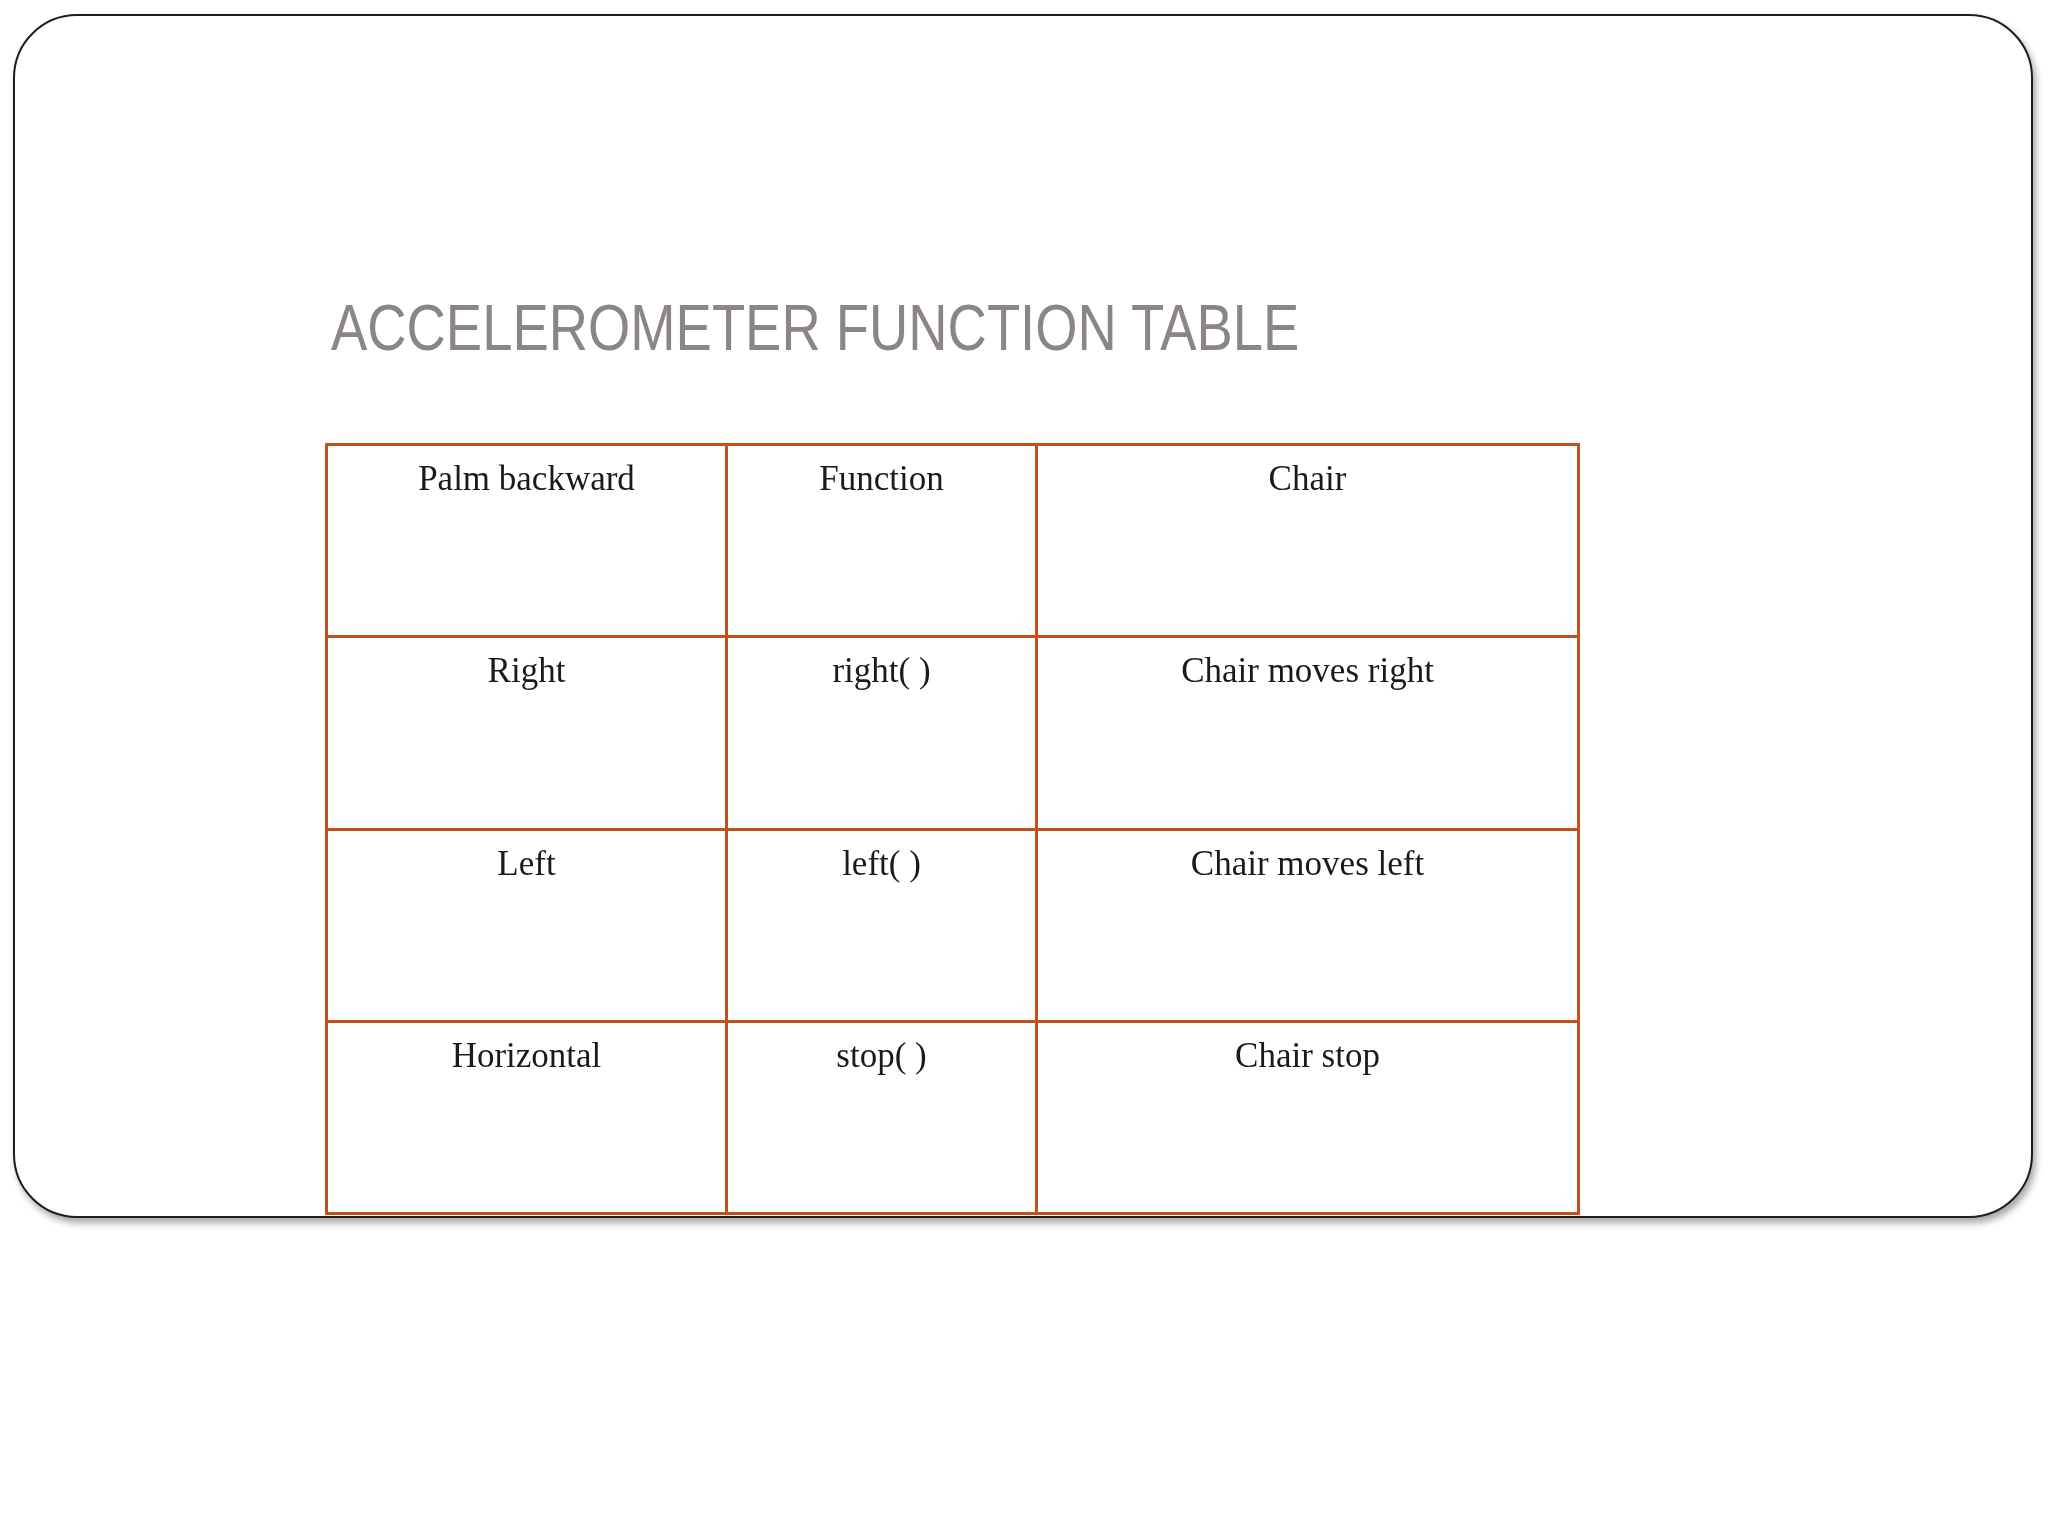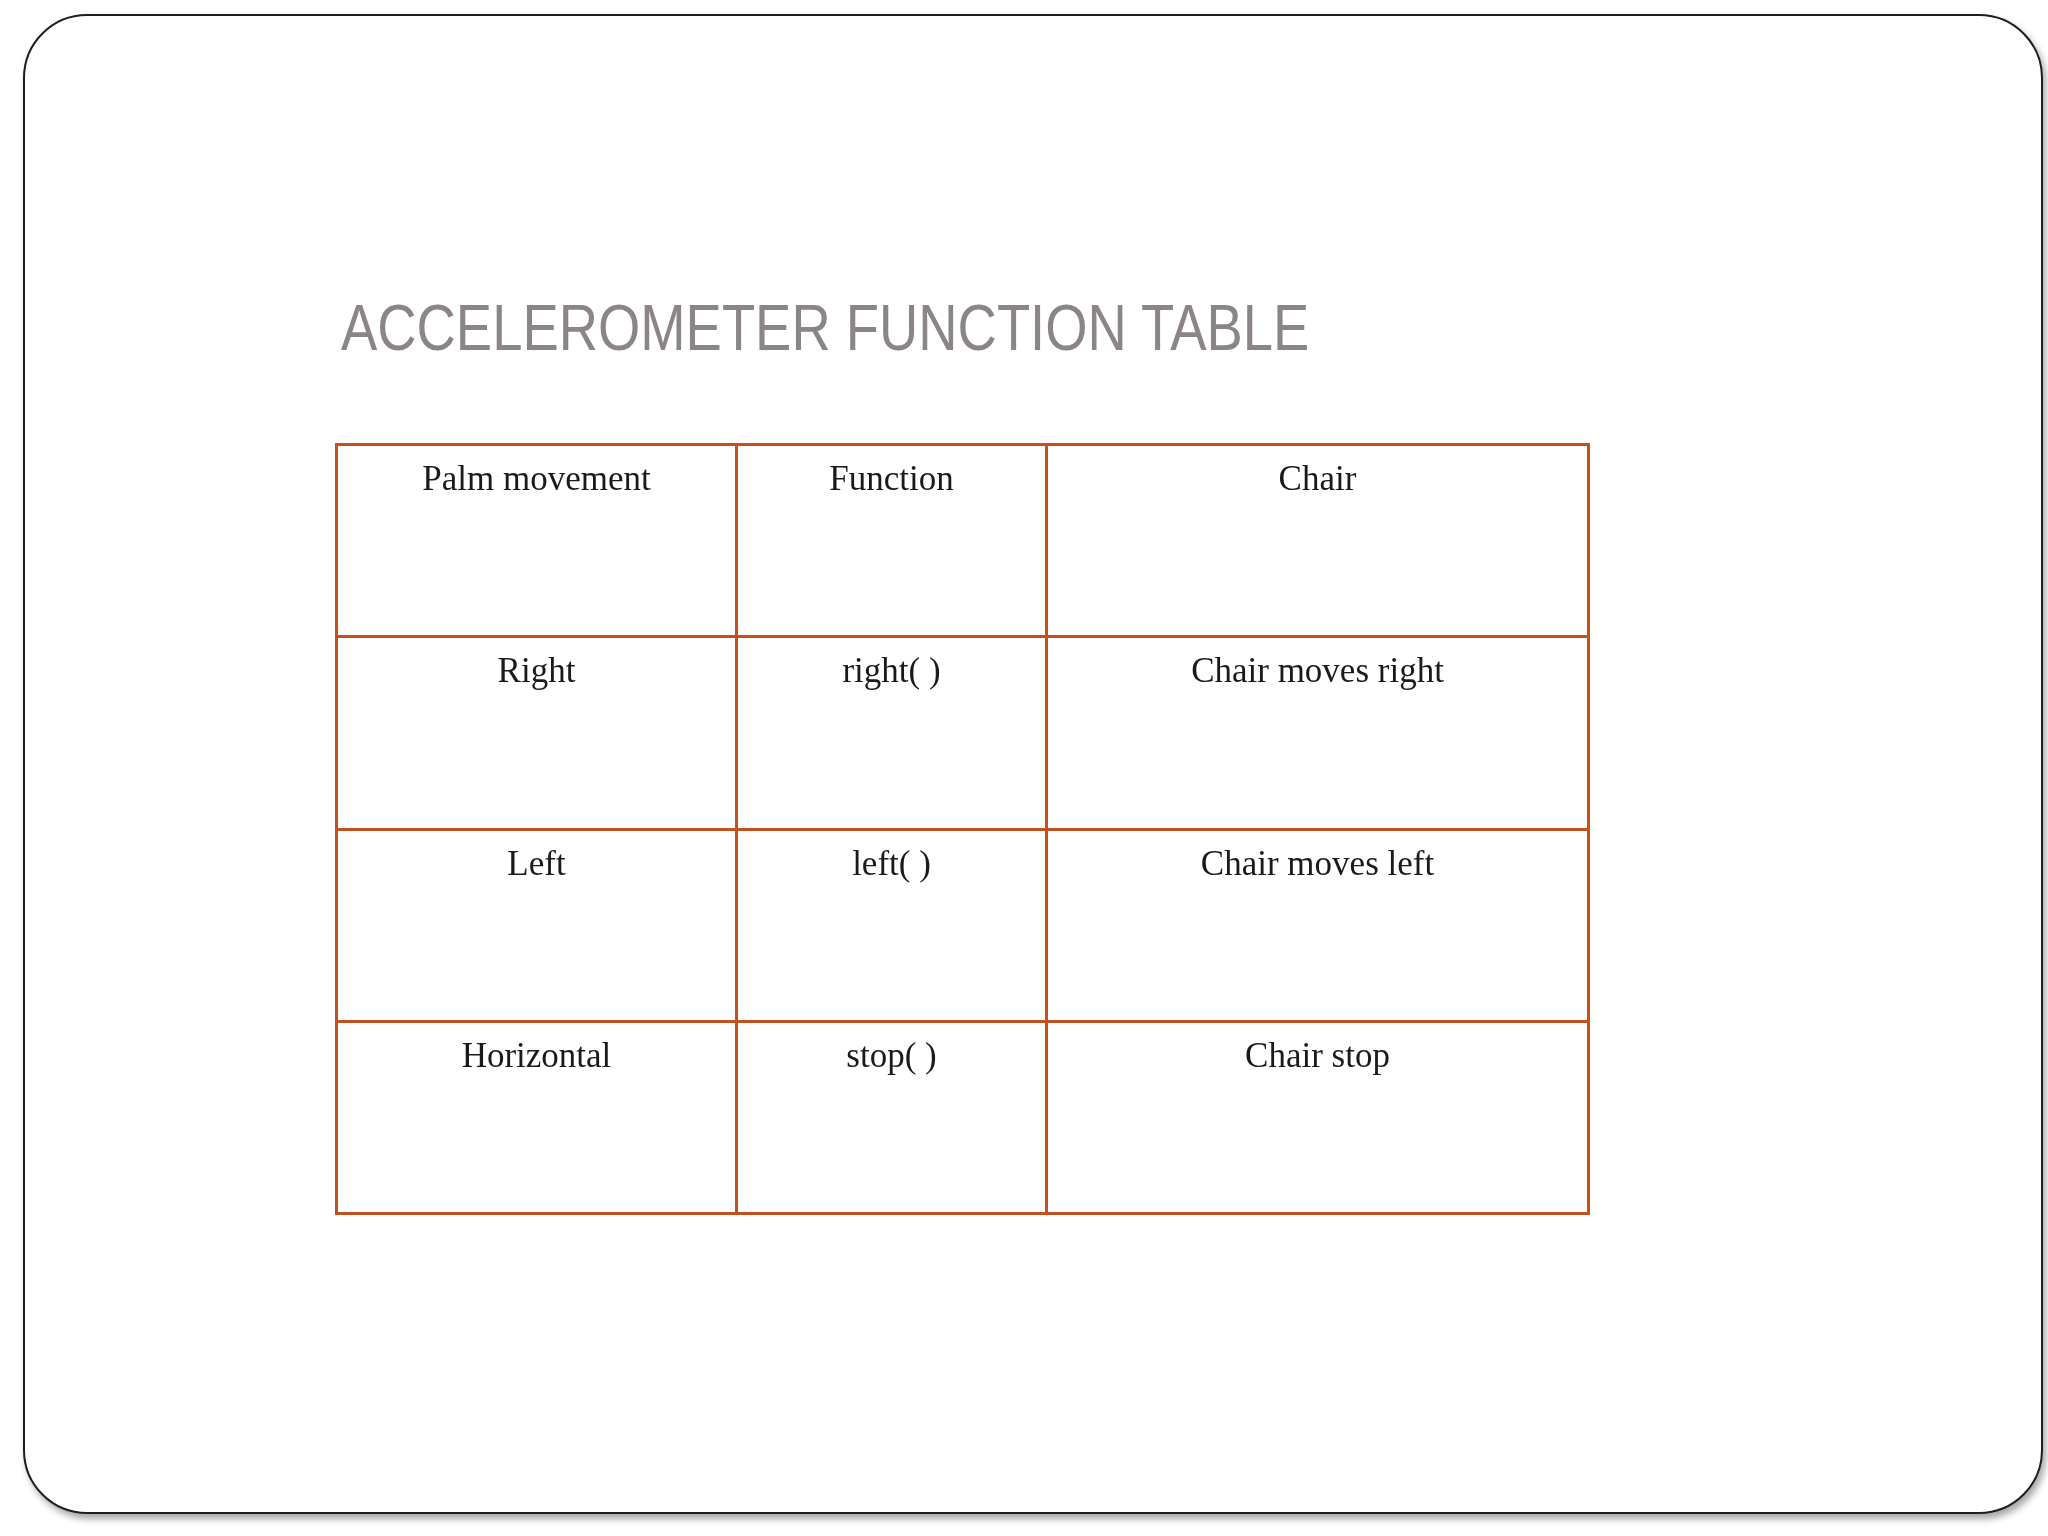--- a/index.html
+++ b/index.html
@@ -14,27 +14,26 @@
     background: #ffffff;
     overflow: hidden;
     font-family: "Liberation Serif", serif;
   }
   
   #slide-frame {
     position: absolute;
     left: 13px;
     top: 14px;
     width: 2020px;
-    height: 1500px;
+    height: 1204px;
     background: #ffffff;
     border: 2px solid var(--frame-border, #1e1e1e);
     border-radius: 64px;
     box-shadow: 3px 5px 7px rgba(0, 0, 0, 0.35);
     box-sizing: border-box;
-    margin-left: 10px;
   }
   
   #slide-title {
     position: absolute;
     left: 316px;
     top: 280px;
     font-family: "Liberation Sans", sans-serif;
     font-size: 64px;
     font-weight: 400;
     line-height: 1.0;
@@ -82,21 +81,21 @@
     <div id="slide-title">ACCELEROMETER FUNCTION TABLE</div>
 
     <table id="function-table">
       <colgroup>
         <col class="c1">
           <col class="c2">
           <col class="c3">
       </colgroup>
       <tbody>
         <tr>
-          <td>Palm movement</td>
+          <td>Palm backward</td>
           <td>Function</td>
           <td>Chair</td>
         </tr>
         <tr>
           <td>Right</td>
           <td>right( )</td>
           <td>Chair moves right</td>
         </tr>
         <tr>
           <td>Left</td>

